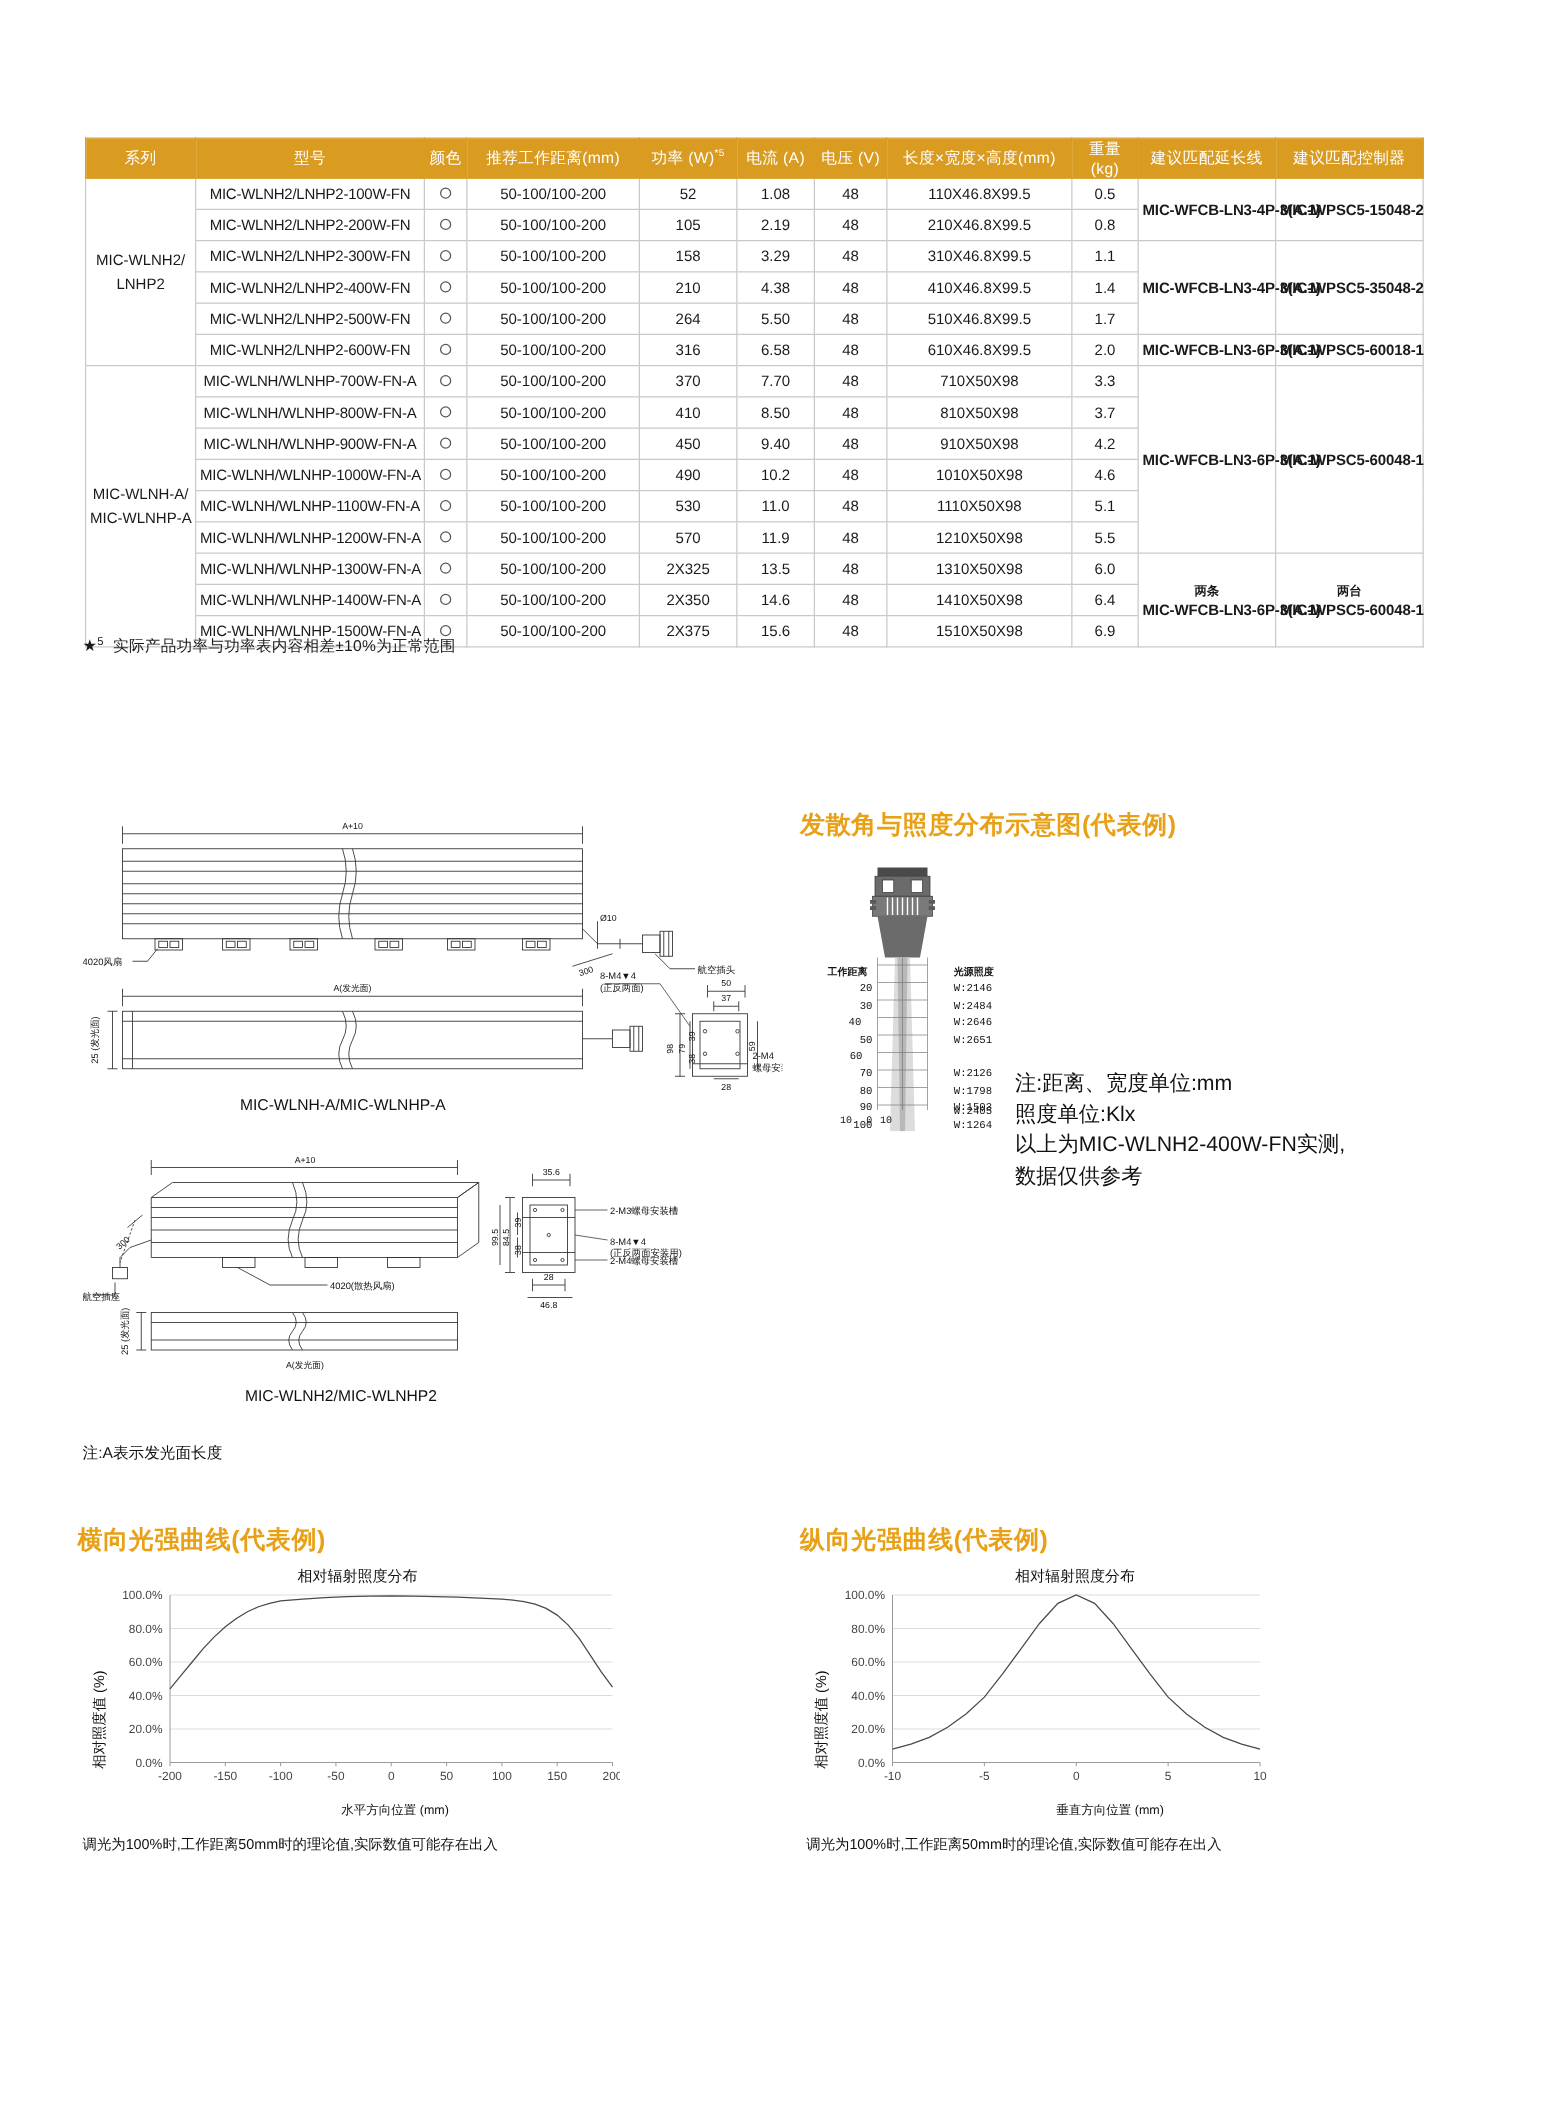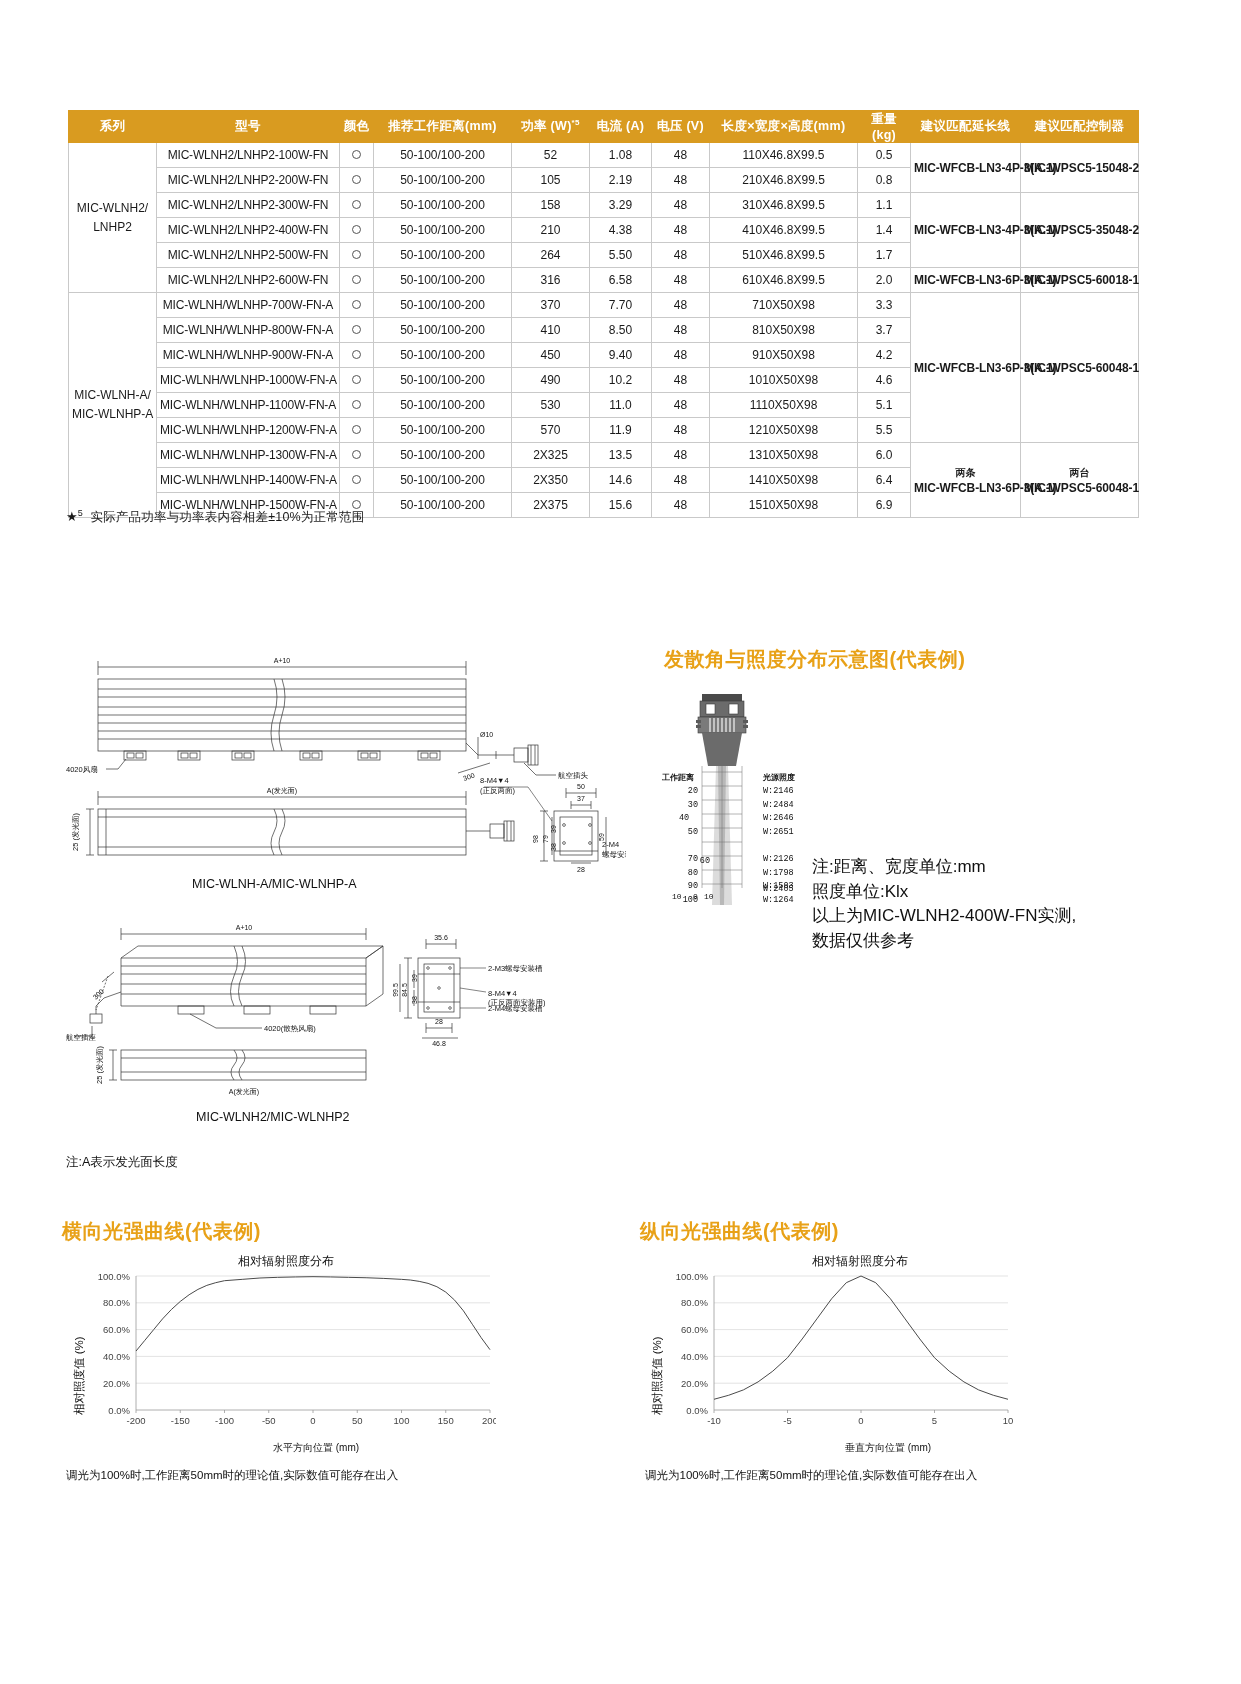--- a/index.html
+++ b/index.html
@@ -13,21 +13,21 @@
     overflow:hidden;
   }
 
   
   #spec-table-wrap { position:absolute; left:68px; top:110px; width:1010px; }
   table.spec { border-collapse:collapse; width:1010px; table-layout:fixed; }
   table.spec th {
     background:#d99b20;
     color:#ffffff;
     font-size:12.5px;
-    font-weight:700;
+    font-weight:400;
     height:26px;
     border:1px solid #d99b20;
     text-align:center;
     padding:0 2px;
     letter-spacing:.3px;
   }
   table.spec td {
     border:1px solid #c9c9c9;
     font-size:12px;
     height:25px;
@@ -58,21 +58,21 @@
 
   
   .sec-title {
     position:absolute;
     color:#e8a117;
     font-weight:700;
     font-size:20px;
     letter-spacing:.5px;
     white-space:nowrap;
   }
-  #title-beam   { left:664px; top:646px; }
+  #title-beam   { left:640px; top:646px; }
   #title-horiz  { left:62px;  top:1218px; }
   #title-vert   { left:640px; top:1218px; }
 
   
   .draw { position:absolute; }
   .dcap {
     position:absolute; font-size:12.5px; color:#111; white-space:nowrap;
   }
   .dlabel { font-size:7px; fill:#111; }
   .dlabel-cn { font-size:7.5px; fill:#111; }
@@ -592,21 +592,21 @@
   <div class="beam-col-head" style="left:113px; top:92px;">光源照度</div>
   <div id="beam-rows">
       <div class="beam-row" style="left: 20px; top: 106px; width: 28px; text-align: right;">20</div>
       <div class="beam-row" style="left: 113px; top: 106px;">W:2146</div>
       <div class="beam-row" style="left: 20px; top: 119.6px; width: 28px; text-align: right;">30</div>
       <div class="beam-row" style="left: 113px; top: 119.6px;">W:2484</div>
       <div class="beam-row" style="left: 20px; top: 133.2px; width: 28px; text-align: center;">40</div>
       <div class="beam-row" style="left: 113px; top: 133.2px;">W:2646</div>
       <div class="beam-row" style="left: 20px; top: 146.8px; width: 28px; text-align: right;">50</div>
       <div class="beam-row" style="left: 113px; top: 146.8px;">W:2651</div>
-      <div class="beam-row" style="left: 32px; top: 160.4px; width: 28px; text-align: right; margin-top: 16px;">60</div>
+      <div class="beam-row" style="left: 12px; top: 160.4px; width: 28px; text-align: right;">60</div>
       <div class="beam-row" style="left: 113px; top: 160.4px; margin-top: 44px;">W:2405</div>
       <div class="beam-row" style="left: 20px; top: 174px; width: 28px; text-align: right;">70</div>
       <div class="beam-row" style="left: 113px; top: 174px;">W:2126</div>
       <div class="beam-row" style="left: 20px; top: 187.6px; width: 28px; text-align: right;">80</div>
       <div class="beam-row" style="left: 113px; top: 187.6px;">W:1798</div>
       <div class="beam-row" style="left: 20px; top: 201.2px; width: 28px; text-align: right;">90</div>
       <div class="beam-row" style="left: 113px; top: 201.2px;">W:1503</div>
       <div class="beam-row" style="left: 20px; top: 214.8px; width: 28px; text-align: right;">100</div>
       <div class="beam-row" style="left: 113px; top: 214.8px;">W:1264</div>
     </div>

